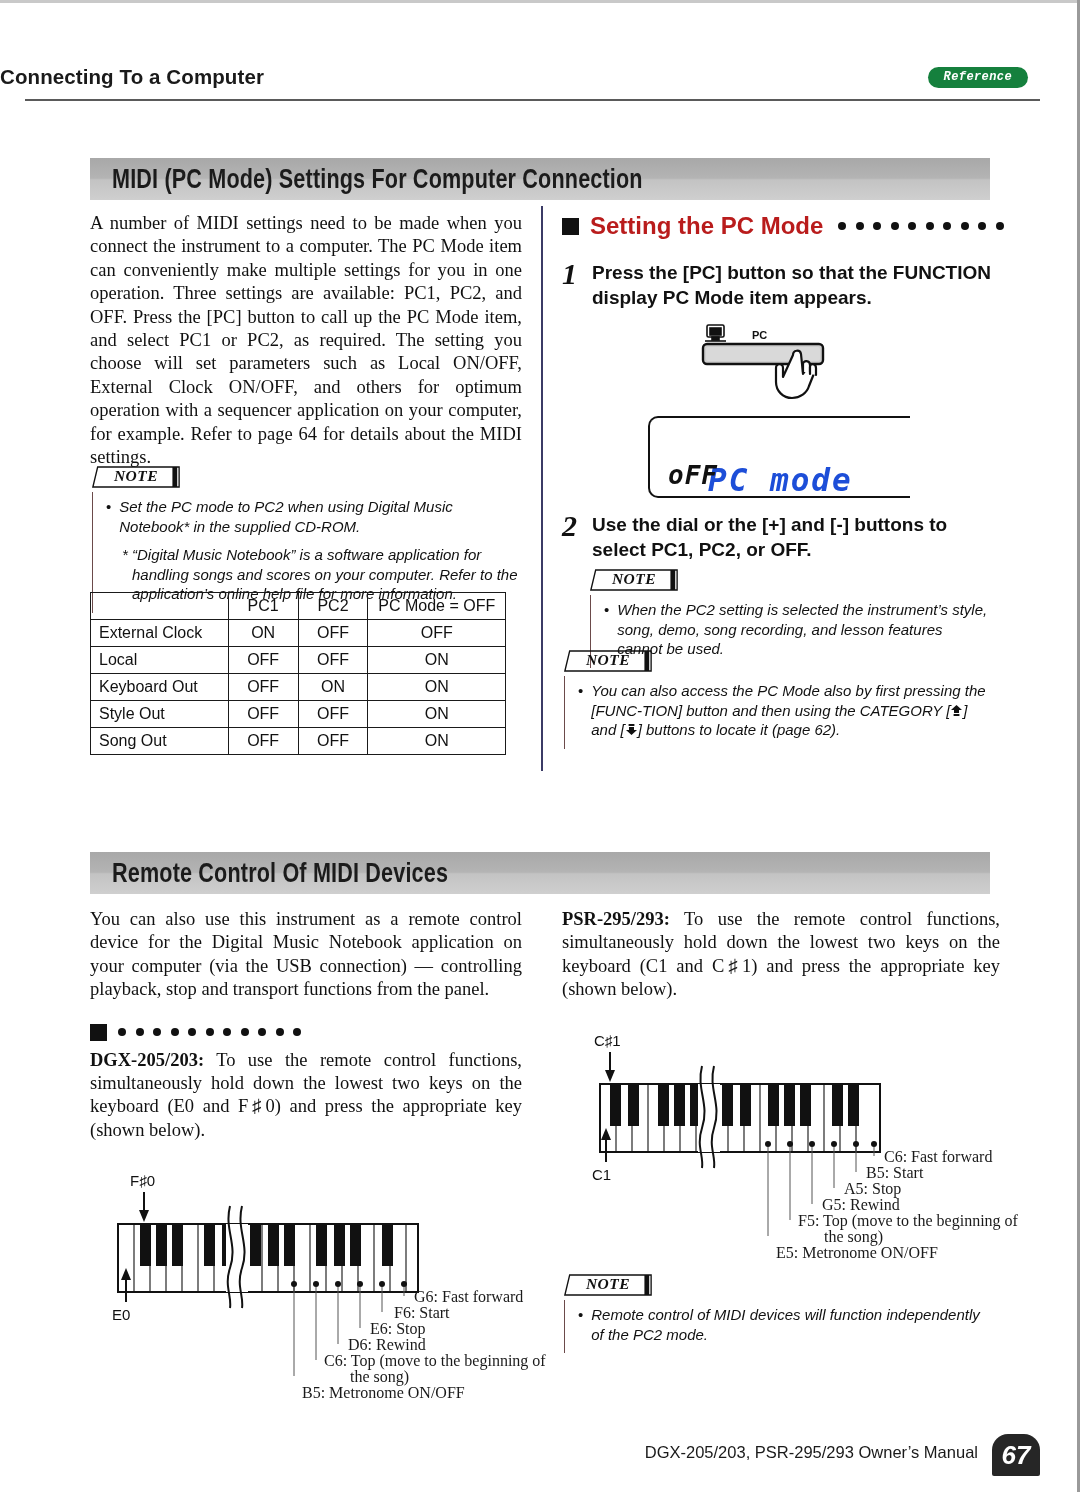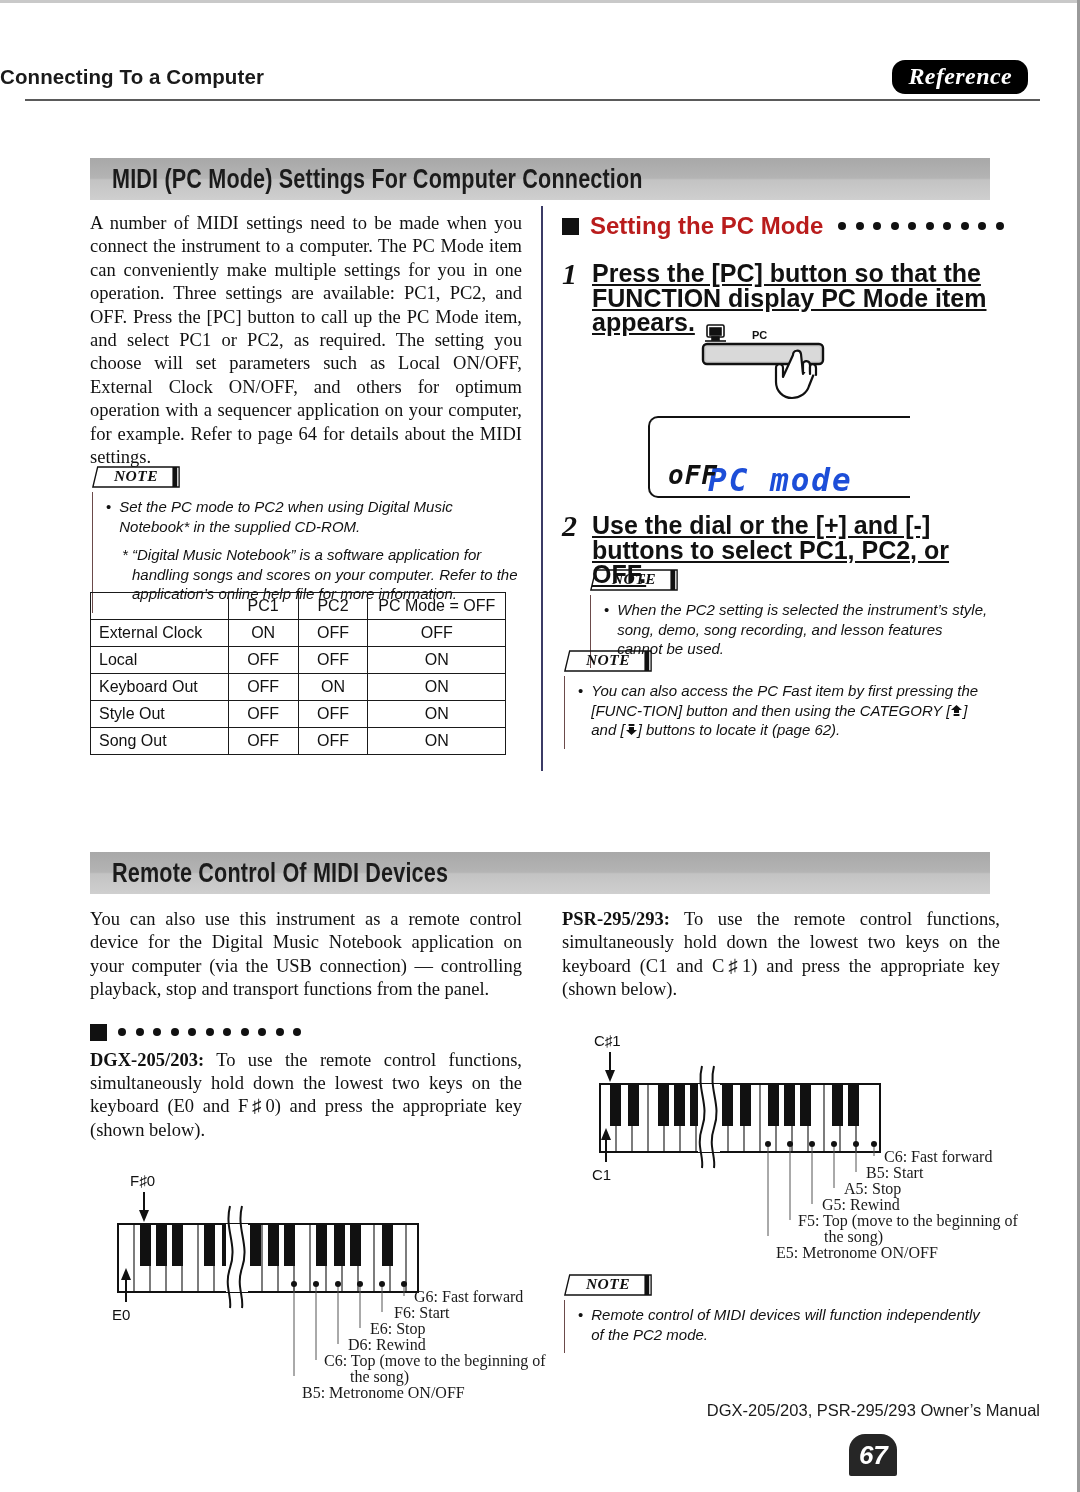--- a/index.html
+++ b/index.html
@@ -30,24 +30,24 @@
   .runhead-inner {
     display: flex; align-items: center; justify-content: space-between;
     gap: 2px; height: 44px; padding-right: 12px;
   }
   .runhead-title {
     font-family: "Liberation Sans", sans-serif;
     font-size: 20.5px; font-weight: bold; letter-spacing: .1px;
     color: #1a1a1a;
   }
   .runhead-tab {
-    background: #000000; color: #fff;
-    font-family: Liberation Serif, serif;
+    background: #15803d; color: #fff;
+    font-family: Liberation Mono, monospace;
     font-style: italic; font-weight: bold;
-    font-size: 24px; letter-spacing: .4px;
+    font-size: 12px; letter-spacing: .4px;
     padding: 3px 16px 4px 16px;
     border-radius: 13px;
   }
   .runhead-rule {
     position: absolute; left: 25px; top: 99px; width: 1015px; height: 2px;
     background: #5a5a5a;
   }
 
   
   .sectionbar {
@@ -96,21 +96,21 @@
 
   
   .step { display: flex; gap: 11px; align-items: flex-start; }
   .step-num {
     font-family: "Liberation Serif", serif;
     font-style: italic; font-weight: bold; font-size: 30px;
     line-height: 26px; color: #111; flex: none; width: 19px;
   }
   .step-txt {
     font-family: "Liberation Sans", sans-serif;
-    font-weight: bold; font-size: 25px; line-height: 24.5px; color: #111; text-decoration: underline;
+    font-weight: bold; font-size: 19px; line-height: 24.5px; color: #111;
   }
 
   
   .note { position: relative; }
   .note-tag {
     position: relative; display: inline-block;
     height: 22px; min-width: 92px;
   }
   .note-tag .tagbg {
     position: absolute; left: 0; top: 0; width: 100%; height: 100%;
@@ -183,21 +183,21 @@
     letter-spacing: 1px; color: #111;
   }
 
   
   .kbd-fig { position: relative; }
   .kbd-label-row { position: absolute; white-space: nowrap; }
 
   
   .footer {
     position: absolute; right: 40px; bottom: 22px;
-    display: flex; align-items: center; gap: 14px; flex-direction: column;
+    display: flex; align-items: center; gap: 14px;
   }
   .footer-text {
     font-family: "Liberation Sans", sans-serif;
     font-size: 16.5px; color: #1a1a1a;
   }
   .pagebadge {
     position: relative;
     width: 48px; height: 42px;
     background: #262626;
     border-radius: 16px 16px 2px 2px;
@@ -382,21 +382,21 @@
   <div class="note-tag">
     <svg class="tagbg" viewBox="0 0 96 22" preserveAspectRatio="none">
       <polygon points="3,21 8,1 93,1 93,21" fill="none" stroke="#111" stroke-width="1.4"></polygon>
       <rect x="86" y="1" width="5" height="20" fill="#111"></rect>
     </svg>
     <div class="taglabel">NOTE</div>
   </div>
   <div class="note-body">
     <div class="note-li">
       <span class="bul">•</span>
-      <span><span>You can also access the PC Fast item by first pressing the [FUNC-TION] button and then using the CATEGORY [</span><svg width="13" height="13" viewBox="0 0 13 13" style="vertical-align:-1px">
+      <span><span>You can also access the PC Mode also by first pressing the [FUNC-TION] button and then using the CATEGORY [</span><svg width="13" height="13" viewBox="0 0 13 13" style="vertical-align:-1px">
             <polygon points="6.5,1 12,6 9,6 9,9 4,9 4,6 1,6" fill="#111"></polygon>
             <rect x="3.6" y="10" width="5.8" height="2" fill="#111"></rect>
           </svg><span>] and [</span><svg width="13" height="13" viewBox="0 0 13 13" style="vertical-align:-1px">
             <polygon points="6.5,12 1,7 4,7 4,4 9,4 9,7 12,7" fill="#111"></polygon>
             <rect x="3.6" y="1" width="5.8" height="2" fill="#111"></rect>
           </svg><span>] buttons to locate it (page 62).</span></span>
     </div>
   </div>
 </div>
 

